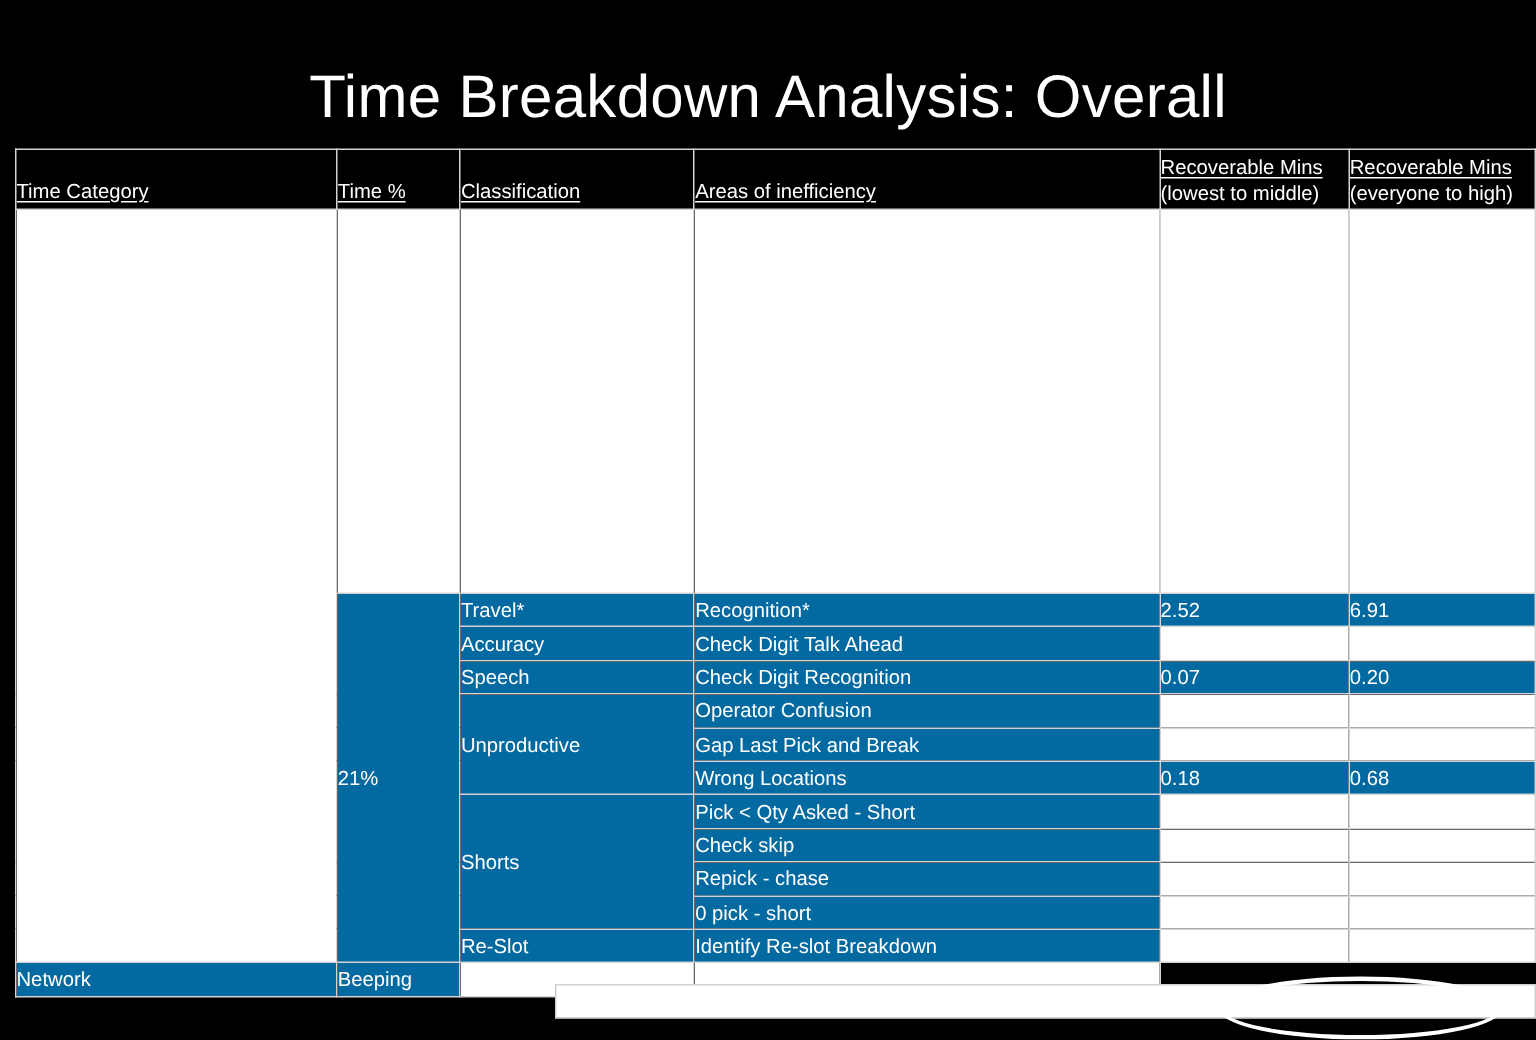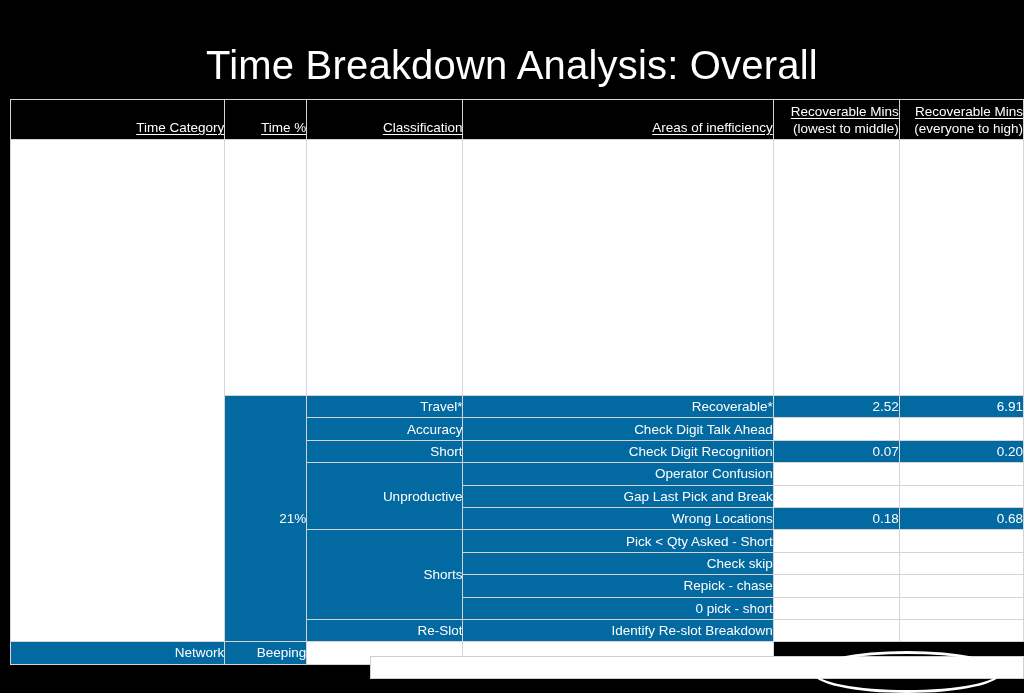--- a/index.html
+++ b/index.html
@@ -41,21 +41,21 @@
     border-collapse: collapse;
     table-layout: fixed;
   }
   #time-table td,
   #time-table th {
     border: 1px solid #d4d4d4;
     padding: 0;
     font-weight: 400;
     font-size: 13.5px;
     color: #ffffff;
-    text-align: right;
+    text-align: left;
     vertical-align: middle;
     overflow: hidden;
   }
 
   
   .hdr {
     height: 40px;
     background: #000000;
   }
   .hdr .hdr-line {
@@ -177,34 +177,34 @@
     <td class="filler-cell" style="height:255px"></td>
     <td class="filler-cell"></td>
     <td class="filler-cell"></td>
     <td class="filler-cell"></td>
     <td class="filler-cell"></td>
   </tr>
 
   <tr class="body-row">
     <td rowspan="11">21%</td>
     <td>Travel*</td>
-    <td>Recoverable*</td>
+    <td>Recognition*</td>
     <td class="cell-num">2.52</td>
     <td class="cell-num">6.91</td>
   </tr>
 
   <tr class="body-row">
     <td>Accuracy</td>
     <td>Check Digit Talk Ahead</td>
     <td class="cell-empty"></td>
     <td class="cell-empty"></td>
   </tr>
 
   <tr class="body-row">
-    <td>Short</td>
+    <td>Speech</td>
     <td>Check Digit Recognition</td>
     <td class="cell-num">0.07</td>
     <td class="cell-num">0.20</td>
   </tr>
 
   <tr class="body-row">
     <td rowspan="3">Unproductive</td>
     <td>Operator Confusion</td>
     <td class="cell-empty"></td>
     <td class="cell-empty"></td>

